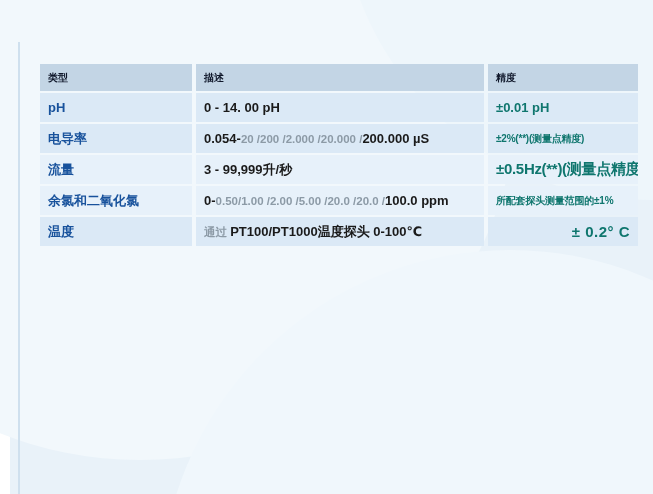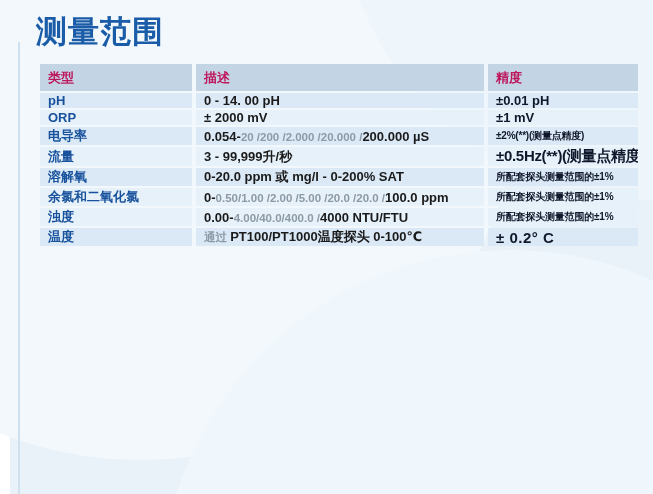--- a/index.html
+++ b/index.html
@@ -87,36 +87,36 @@
     position: absolute;
     left: 36px;
     top: 62px;
     width: 594px;
     border-collapse: separate;
     border-spacing: 4px 2px;
     table-layout: fixed;
   }
   table.spec th, table.spec td {
     padding: 0 8px;
-    height: 15px;
+    height: 29px;
     vertical-align: middle;
     text-align: left;
     font-size: 13px;
     white-space: nowrap;
     overflow: hidden;
   }
   col.c-type  { width: 152px; }
   col.c-desc  { width: 288px; }
   col.c-acc   { width: 150px; }
 
   table.spec thead th {
     background: #c3d5e5;
-    color: #be185d;
-    font-weight: bold;
-    font-size: 13px;
+    color: #0f172a;
+    font-weight: bold;
+    font-size: 10px;
     height: 27px;
   }
   
   tbody tr.odd  td { background: #dbe9f6; }
   tbody tr.even td { background: #e7f1fa; }
 
   td.type {
     color: #18529c;
     font-weight: bold;
     font-size: 14px;
@@ -125,103 +125,88 @@
     color: #1a1a1a;
     font-size: 15px;
     font-weight: bold;
   }
   td.desc .dim {
     color: #8c9aa6;
     font-weight: bold;
     font-size: 11.5px;
   }
   td.acc {
-    color: #0f172a;
+    color: #0f766e;
     font-size: 13.5px;
     font-weight: bold;
     margin-top: 20px;
   }
   td.acc.small {
     font-size: 10px;
     font-weight: bold;
     letter-spacing: -0.2px;
   }
   td.acc.tiny {
     font-size: 15px;
     font-weight: bold;
     letter-spacing: -0.3px;
   }
   td.acc.wide {
     font-size: 15px;
     letter-spacing: 0.5px;
+    text-align: right;
   }
 </style>
 </head>
 <body>
 
 <div id="page">
   <div id="panel-bg">
     <div id="arc-1"></div>
     <div id="arc-2"></div>
     <div id="arc-3"></div>
   </div>
   <div id="left-rule"></div>
 
   <div id="content">
-    <div id="page-title">测量范围</div>
 
     <table class="spec">
       <colgroup>
         <col class="c-type">
         <col class="c-desc">
         <col class="c-acc">
       </colgroup>
       <thead>
         <tr>
           <th>类型</th>
           <th>描述</th>
           <th>精度</th>
         </tr>
       </thead>
       <tbody id="tbody">
           <tr class="odd">
             <td class="type">pH</td>
             <td class="desc"><span>0 - 14. 00 pH</span></td>
             <td class="acc">±0.01 pH</td>
           </tr>
-          <tr class="even">
-            <td class="type">ORP</td>
-            <td class="desc"><span>± 2000 mV</span></td>
-            <td class="acc">±1 mV</td>
-          </tr>
           <tr class="odd">
             <td class="type">电导率</td>
             <td class="desc"><span>0.054-</span><span class="dim">20 /200 /2.000 /20.000 /</span><span>200.000 µS</span></td>
             <td class="acc small">±2%(**)(测量点精度)</td>
           </tr>
           <tr class="even">
             <td class="type">流量</td>
             <td class="desc"><span>3 - 99,999升/秒</span></td>
             <td class="acc tiny">±0.5Hz(**)(测量点精度)</td>
           </tr>
-          <tr class="odd">
-            <td class="type">溶解氧</td>
-            <td class="desc"><span>0-20.0 ppm 或 mg/l - 0-200% SAT</span></td>
-            <td class="acc small">所配套探头测量范围的±1%</td>
-          </tr>
           <tr class="even">
             <td class="type">余氯和二氧化氯</td>
             <td class="desc"><span>0-</span><span class="dim">0.50/1.00 /2.00 /5.00 /20.0 /20.0 /</span><span>100.0 ppm</span></td>
             <td class="acc small">所配套探头测量范围的±1%</td>
           </tr>
-          <tr class="even">
-            <td class="type">浊度</td>
-            <td class="desc"><span>0.00-</span><span class="dim">4.00/40.0/400.0 /</span><span>4000 NTU/FTU</span></td>
-            <td class="acc small">所配套探头测量范围的±1%</td>
-          </tr>
           <tr class="odd">
             <td class="type">温度</td>
             <td class="desc"><span class="dim">通过 </span><span>PT100/PT1000温度探头 0-100℃</span></td>
             <td class="acc wide">± 0.2° C</td>
           </tr>
         </tbody>
     </table>
   </div>
 </div>
 

